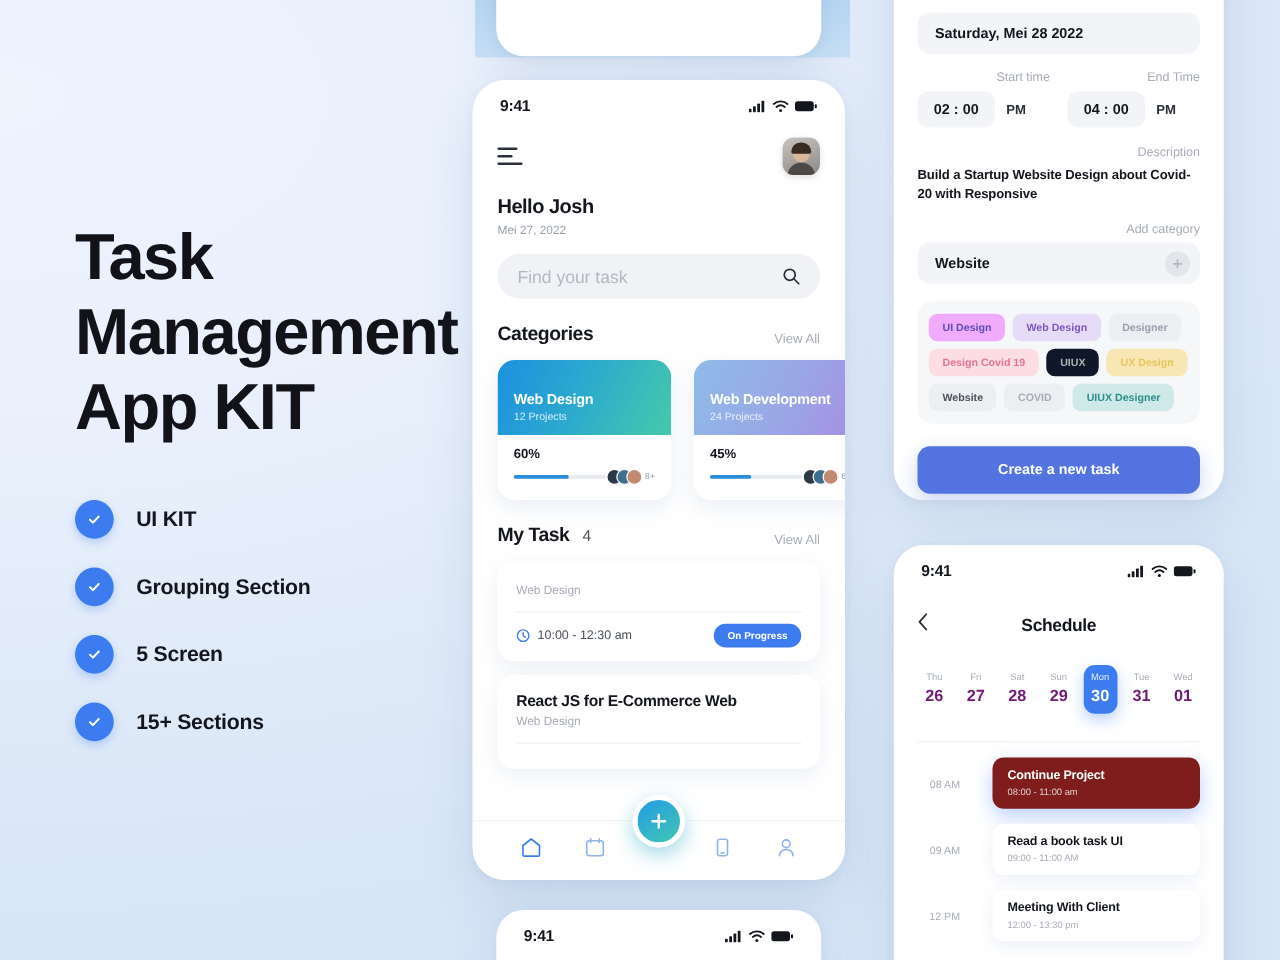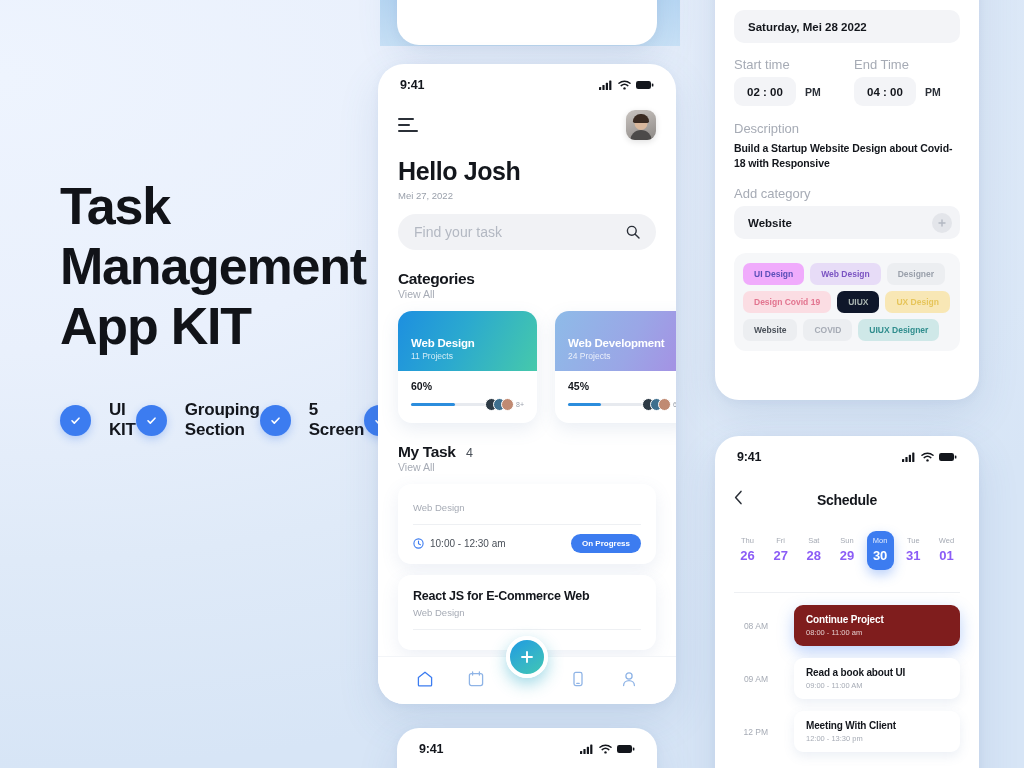--- a/index.html
+++ b/index.html
@@ -11,21 +11,21 @@
     position:relative;
   }
   .stage { position:absolute; inset:0; }
 
   
   .hero { position:absolute; left:60px; top:176px; width:330px; }
   .hero h1 {
     font-size:52px; line-height:60px; font-weight:bold;
     color:#111318; letter-spacing:-1.2px;
   }
-  .features { margin-top:44px; display:flex; }
+  .features { margin-top:44px; display:flex; flex-direction:column; gap:23px; }
   .feat { display:flex; align-items:center; gap:18px; }
   .check {
     width:31px; height:31px; border-radius:50%;
     background:#3c7cf0; flex:0 0 auto;
     display:flex; align-items:center; justify-content:center;
     box-shadow:0 3px 8px rgba(60,124,240,.30);
   }
   .check svg { display:block; }
   .feat-label { font-size:17px; font-weight:bold; color:#13161c; letter-spacing:-.2px; }
 
@@ -82,35 +82,35 @@
   }
   .avatar .hair {
     position:absolute; left:50%; top:4px; transform:translateX(-50%);
     width:16px; height:9px; border-radius:9px 9px 2px 2px; background:#3a2b22;
   }
   .avatar .body {
     position:absolute; left:50%; bottom:-2px; transform:translateX(-50%);
     width:22px; height:12px; border-radius:11px 11px 0 0; background:#4c4a49;
   }
 
-  .greet { margin-top:17px; font-size:25px; font-weight:bold; color:#13161c; letter-spacing:-.4px; }
+  .greet { margin-top:17px; font-size:16px; font-weight:bold; color:#13161c; letter-spacing:-.4px; }
   .greet-date { margin-top:4px; font-size:9.5px; color:#9aa0ab; }
 
   .search {
     margin-top:13px; height:36px; border-radius:18px; background:#f1f2f5;
     display:flex; align-items:center; justify-content:space-between; padding:0 16px;
   }
   .search input {
     border:0; outline:0; background:transparent; font-size:14px; color:#aeb3bd;
     font-family:"Liberation Sans", sans-serif; width:85%;
   }
   .search input::placeholder { color:#b3b8c2; }
 
   .sec-head {
-    margin-top:20px; display:flex; align-items:flex-start; justify-content:space-between;flex-direction:column;
+    margin-top:20px; display:flex; align-items:flex-end; justify-content:space-between;
   }
   .sec-title { font-size:15.5px; font-weight:bold; color:#13161c; letter-spacing:-.35px; }
   .sec-count { font-size:12.5px; color:#4a5059; font-weight:normal; margin-left:6px; }
   .sec-link { font-size:10.5px; color:#a6abb5; cursor:pointer; }
 
   .cat-row { margin-top:11px; display:flex; gap:18px; }
   .cat-card {
     width:139px; flex:0 0 auto; border-radius:14px; background:#fff; overflow:hidden;
     box-shadow:0 6px 18px rgba(90,120,170,.13);
   }
@@ -159,21 +159,21 @@
     box-shadow:0 6px 16px rgba(45,170,200,.45);
     border:4px solid #fff; cursor:pointer;
   }
 
   
   .dp { padding:0 19px; }
   .field-box {
     background:#f3f4f7; border-radius:10px; height:33px; display:flex; align-items:center;
     padding:0 14px; font-size:11.5px; font-weight:bold; color:#13161c;
   }
-  .lbl { font-size:13px; color:#a6abb5; margin-bottom:5px; }
+  .lbl { font-size:10px; color:#a6abb5; margin-bottom:5px;text-align:right; }
   .time-row { display:flex; gap:14px; margin-top:14px; }
   .time-col { flex:1; }
   .time-inline { display:flex; align-items:center; gap:9px; }
   .time-box {
     background:#f3f4f7; border-radius:9px; height:29px; min-width:62px;
     display:flex; align-items:center; justify-content:center;
     font-size:11.5px; font-weight:bold; color:#13161c;
   }
   .ampm { font-size:10.5px; font-weight:bold; color:#2b3038; }
   .desc { margin-top:15px; }
@@ -204,21 +204,21 @@
   }
 
   
   .sp { padding:0 19px; }
   .sp-head { margin-top:26px; display:flex; align-items:center; }
   .sp-back { width:18px; cursor:pointer; }
   .sp-title { flex:1; text-align:center; font-size:14px; font-weight:bold; color:#13161c; letter-spacing:-.3px; margin-left:-18px; }
   .days { margin-top:22px; display:flex; justify-content:space-between; }
   .day { width:27px; text-align:center; padding:5px 0 7px 0; border-radius:9px; cursor:pointer; }
   .day .dw { font-size:7.5px; color:#a6abb5; }
-  .day .dn { font-size:13px; font-weight:bold; color:#8b5cf6; margin-top:3px; }
+  .day .dn { font-size:13px; font-weight:bold; color:#701a75; margin-top:3px; }
   .day.active { background:#3c7cf0; box-shadow:0 5px 12px rgba(60,124,240,.35); }
   .day.active .dw { color:rgba(255,255,255,.85); }
   .day.active .dn { color:#fff; }
   .sp-div { margin-top:22px; height:1px; background:#eef0f3; }
   .sched-list { margin-top:12px; display:flex; flex-direction:column; gap:12px; }
   .sched-row { display:flex; align-items:center; gap:26px; }
   .sched-hour { width:34px; flex:0 0 auto; font-size:8.5px; color:#a6abb5; text-align:right; }
   .sched-item {
     flex:1; border-radius:9px; padding:9px 12px; background:#fff;
     box-shadow:0 4px 12px rgba(90,120,170,.12);
@@ -329,21 +329,21 @@
 
       <div class="sec-head">
         <span class="sec-title">Categories</span>
         <span class="sec-link">View All</span>
       </div>
 
       <div class="cat-row">
         <div class="cat-card">
           <div class="cat-top g1">
             <div class="cat-name">Web Design</div>
-            <div class="cat-sub">11 Projects</div>
+            <div class="cat-sub">12 Projects</div>
           </div>
           <div class="cat-bot">
             <div class="cat-pct">60%</div>
             <div class="cat-meta">
               <span class="bar">
                   <span style="width:60%"></span>
                 </span>
               <span class="faces">
                 <b style="background:#2d3a45"></b>
                   <b style="background:#3e6f8e"></b>
@@ -478,21 +478,21 @@
           <div class="lbl">End Time</div>
           <div class="time-inline">
             <span class="time-box">04 : 00</span>
             <span class="ampm">PM</span>
           </div>
         </div>
       </div>
 
       <div class="desc">
         <div class="lbl">Description</div>
-        <div class="desc-text">Build a Startup Website Design about Covid-18 with Responsive</div>
+        <div class="desc-text">Build a Startup Website Design about Covid-20 with Responsive</div>
       </div>
 
       <div class="addcat">
         <div class="lbl">Add category</div>
         <div class="addcat-box">
           <span class="addcat-val">Website</span>
           <span class="plus-btn">
             <svg width="10" height="10" viewBox="0 0 10 10">
                 <path d="M5 2v6M2 5h6" stroke="#b3b8c2" stroke-width="1.4" stroke-linecap="round"></path>
               </svg>
@@ -505,20 +505,21 @@
         <span class="tag" style="background:#e7dcf7;color:#7b54c2">Web Design</span>
         <span class="tag" style="background:#eceef1;color:#9aa0ab">Designer</span>
         <span class="tag" style="background:#fbdde3;color:#e2748f">Design Covid 19</span>
         <span class="tag" style="background:#0f172a;color:#a9b4b0">UIUX</span>
         <span class="tag" style="background:#f8e7b5;color:#e6c55a">UX Design</span>
         <span class="tag" style="background:#eceef1;color:#4a5059">Website</span>
         <span class="tag" style="background:#eceef1;color:#a6abb5">COVID</span>
         <span class="tag" style="background:#cfe8e8;color:#2f8d8d">UIUX Designer</span>
       </div>
 
+      <div class="cta">Create a new task</div>
     </div>
   </div>
 
   <div class="card-white panel-schedule">
     <div class="statusbar">
       <span class="status-time">9:41</span>
       <span class="status-icons">
         <svg width="14" height="10" viewBox="0 0 14 10">
             <rect x="0" y="7" width="2.2" height="3" rx=".6" fill="#13161c"></rect>
             <rect x="3.4" y="5" width="2.2" height="5" rx=".6" fill="#13161c"></rect>
@@ -584,21 +585,21 @@
         <div class="sched-row">
           <span class="sched-hour">08 AM</span>
           <div class="sched-item active">
             <div class="sched-t">Continue Project</div>
             <div class="sched-s">08:00 - 11:00 am</div>
           </div>
         </div>
         <div class="sched-row">
           <span class="sched-hour">09 AM</span>
           <div class="sched-item">
-            <div class="sched-t">Read a book about UI</div>
+            <div class="sched-t">Read a book task UI</div>
             <div class="sched-s">09:00 - 11:00 AM</div>
           </div>
         </div>
         <div class="sched-row">
           <span class="sched-hour">12 PM</span>
           <div class="sched-item">
             <div class="sched-t">Meeting With Client</div>
             <div class="sched-s">12:00 - 13:30 pm</div>
           </div>
         </div>

